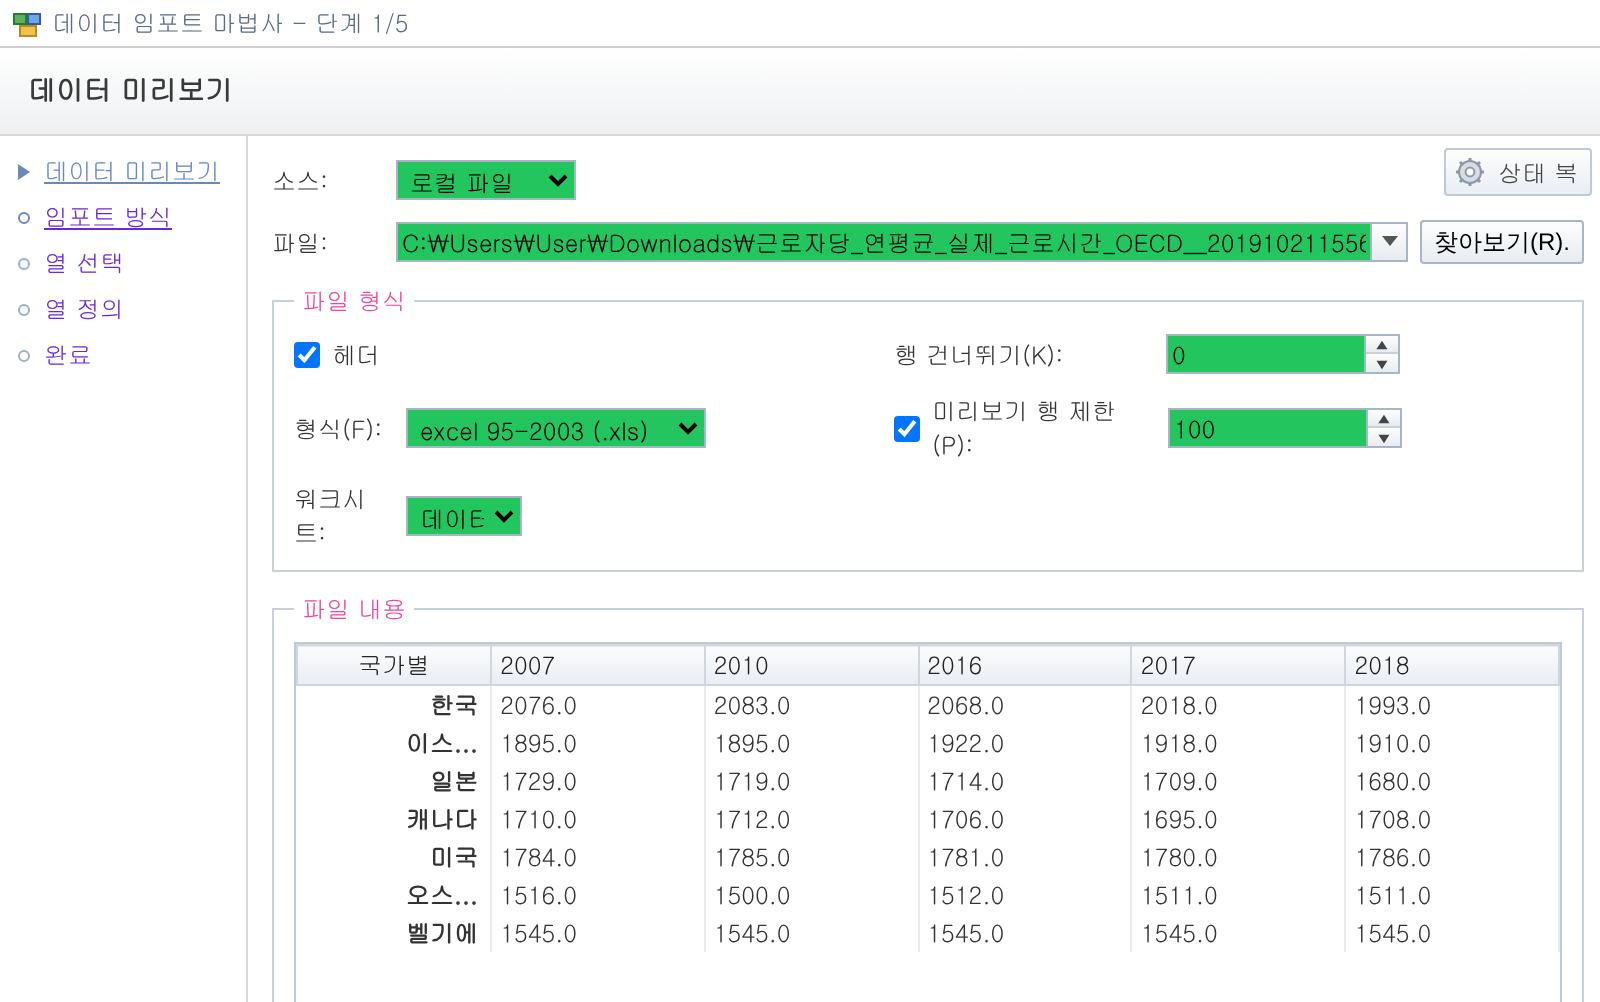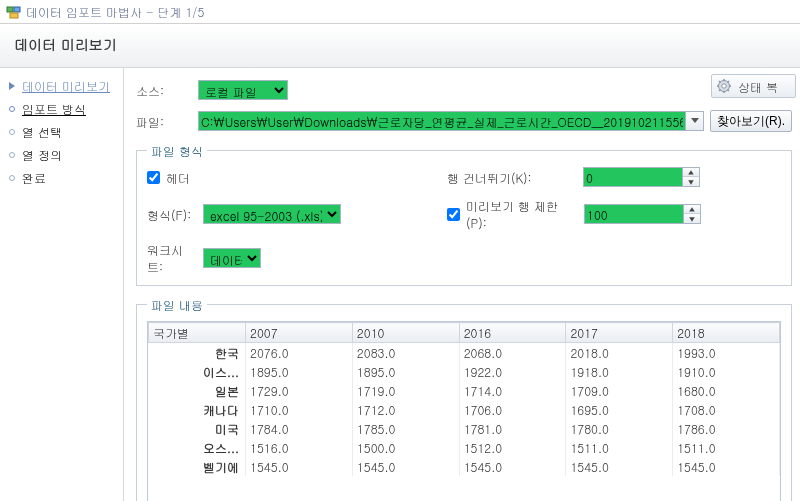--- a/index.html
+++ b/index.html
@@ -10,58 +10,58 @@
   .titlebar { height:24px; padding:2px 6px; border-bottom:1px solid #d0d0d0; display:flex; align-items:center; gap:4px; background:#fff; color:#5a6a8a; }
   .app-icon { width:16px; height:16px; display:inline-block; }
 
   
   .banner { height:44px; padding:10px 14px; font-weight:bold; font-size:14px; color:#3a3a3a; border-bottom:1px solid #d8d8d8;
             background: linear-gradient(#ffffff,#eef0f2); }
 
   
   .body { display:flex; height:433px; }
   .sidebar { width:124px; background:#fff; border-right:1px solid #d8d8d8; padding:6px 2px; }
-  .step { display:flex; align-items:center; gap:4px; padding:3px 4px; font-size:12px; color:#000000; cursor:pointer; }
+  .step { display:flex; align-items:center; gap:4px; padding:3px 4px; font-size:12px; color:#6d28d9; cursor:pointer; }
   .step.current { color:#6a8abf; }
   .step.current .step-label { text-decoration: underline; }
   .step .bullet { width:12px; height:12px; display:flex; align-items:center; justify-content:center; }
 
   .main { flex:1; overflow:hidden; position:relative; padding:8px 8px 0 12px; }
-  .status-btn { position:absolute; right:4px; top:6px; height:24px; padding:2px 17px 2px 26px;
+  .status-btn { position:absolute; right:4px; top:6px; height:24px; padding:2px 6px 2px 26px;
                 border:1px solid #bfcad6; background:linear-gradient(#fdfdfd,#e9eef3); border-radius:2px;
                 font-size:12px; color:#444; display:flex; align-items:center; }
   .status-btn .gear { position:absolute; left:4px; top:3px; width:16px; height:16px; }
 
   .row { display:flex; align-items:center; margin:4px 0 10px 0; gap:6px; }
   .label { width:56px; text-align:left; color:#333; }
   select, input[type=text] { font-family:inherit; font-size:12px; border:1px solid #a9b5c4; background:#22c55e; padding:1px 2px; height:20px; }
   select { height:20px; }
   .file-input { flex:1; }
   .browse-btn { height:22px; padding:0 6px; border:1px solid #a9b5c4; background:linear-gradient(#fdfdfd,#e7ecf1); border-radius:2px; font-size:12px; }
 
   fieldset { border:1px solid #c8d0db; margin:0 0 10px 0; padding:8px 10px 10px 10px; }
-  legend { padding:0 4px; color:#0c4a6e; font-size:12px; }
+  legend { padding:0 4px; color:#ec4899; font-size:12px; }
 
   .ff-grid { display:grid; grid-template-columns: 280px 1fr; column-gap:20px; row-gap:10px; align-items:center; }
   .inline { display:flex; align-items:center; gap:6px; }
   .spin { display:flex; align-items:center; }
   .spin input { width:100px; text-align:left; }
   .spin .spin-btns { display:flex; flex-direction:column; border:1px solid #a9b5c4; border-left:none; }
   .spin .spin-btns div { width:16px; height:9px; background:linear-gradient(#fdfdfd,#e7ecf1); display:flex; align-items:center; justify-content:center; font-size:7px; color:#444; border-bottom:1px solid #c8d0db; cursor:pointer; }
   .spin .spin-btns div:last-child { border-bottom:none; }
 
   
   .tbl-wrap { height:190px; overflow:hidden; border:1px solid #bfcad6; background:#fff; position:relative; }
   table { border-collapse:collapse; width:100%; font-size:12px; }
   th, td { padding:1px 4px; text-align:left; font-weight:normal; white-space:nowrap; }
   thead th { background:linear-gradient(#fbfcfd,#e9edf2); border:1px solid #cfd6df; height:18px; color:#222; }
   tbody td { border-right:1px solid #e9edf2; height:15px; }
   tbody td.c0 { text-align:right; padding-right:6px;font-weight:bold; }
   tbody tr:nth-child(even) td { background:#ffffff; }
-  .col0 { width:60px; } .colN { width:66px; }
+  .col0 { width:60px;text-align:center; } .colN { width:66px; }
 
   input[type=checkbox] { margin:0; width:13px; height:13px; }
   .und { text-decoration: underline; }
 </style>
 </head>
 <body>
 
 <div class="window">
 
   <div class="titlebar">
@@ -178,21 +178,21 @@
               <input type="text" value="0" style="">
               <div class="spin-btns">
                 <div>▲</div>
                 <div>▼</div>
               </div>
             </div>
           </div>
 
           <div class="inline">
             <span style="width:50px;">형식(F):</span>
-            <select style="width:138px;">
+            <select style="width:150px;">
               <option>excel 95-2003 (.xls)</option>
             </select>
           </div>
           <div class="inline">
             <input type="checkbox" checked="" style="">
             <span style="width:112px;">미리보기 행 제한(P):</span>
             <div class="spin">
               <input type="text" value="100" style="">
               <div class="spin-btns">
                 <div>▲</div>

